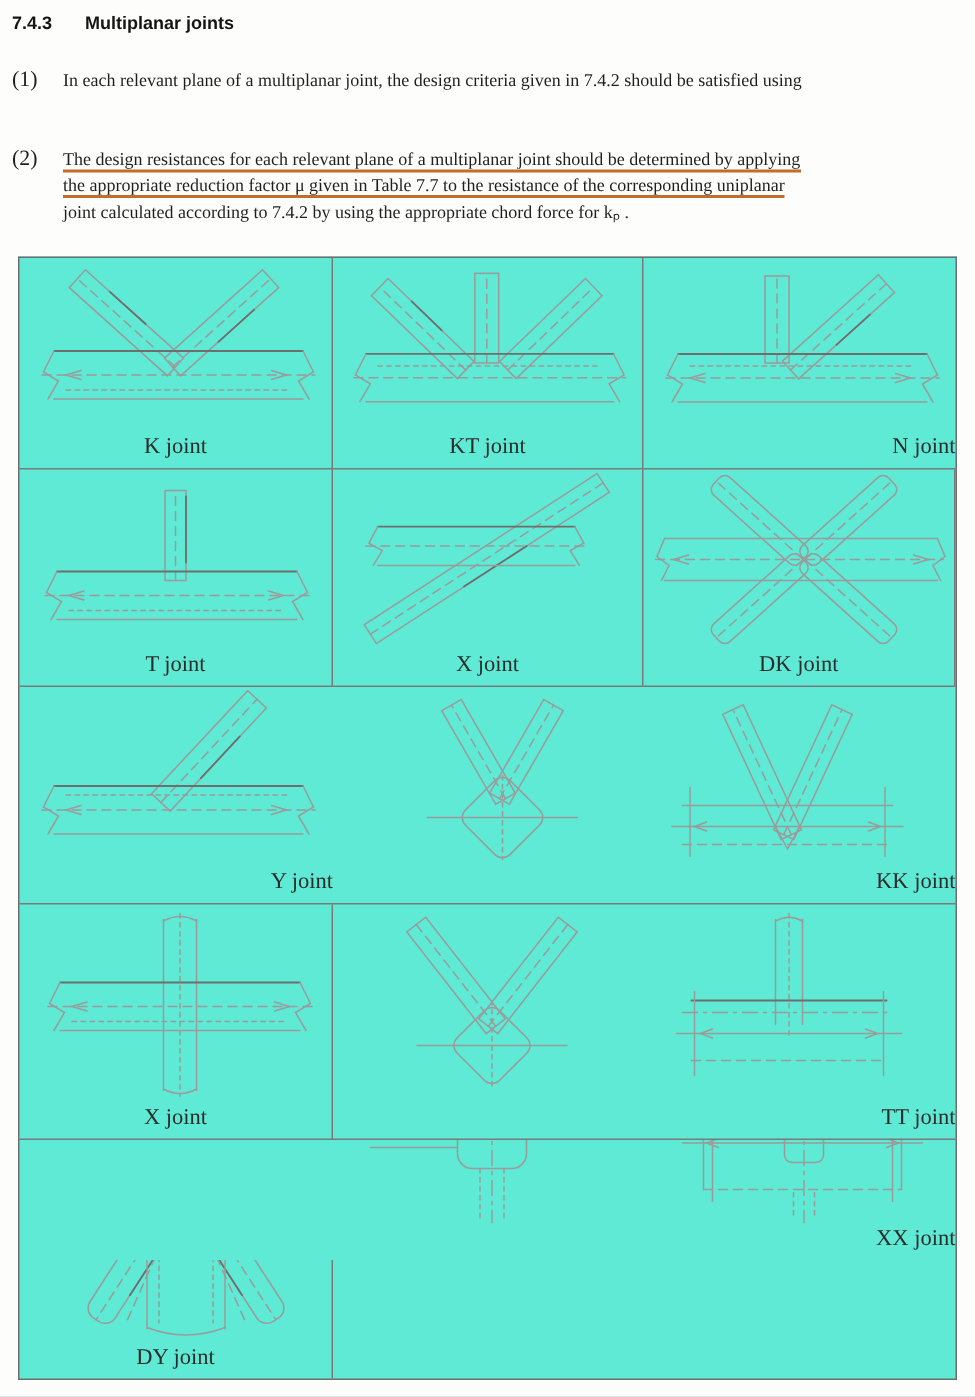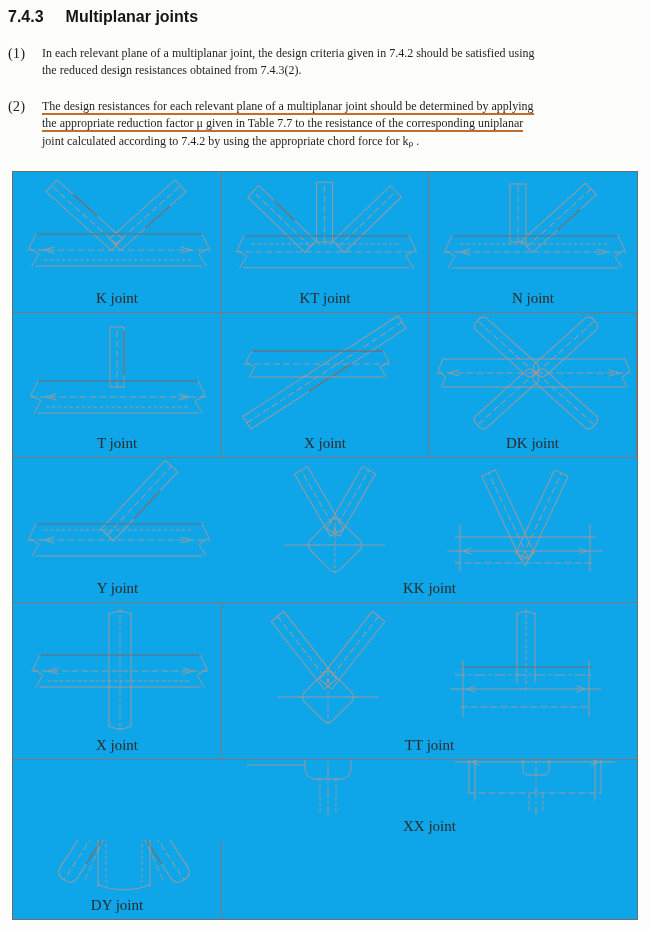--- a/index.html
+++ b/index.html
@@ -9,21 +9,21 @@
     margin:0 auto;
     background:#fdfdfc;
     font-family:"Liberation Serif", serif;
     color:#1f1f1f;
     overflow:hidden;
   }
   
   .heading{
     position:absolute;left:8px;top:8px;
     font-family:"Liberation Sans", sans-serif;
-    font-weight:bold;font-size:16px;color:#151515;
+    font-weight:bold;font-size:12px;color:#151515;
     white-space:nowrap;
   }
   .heading .h-title{margin-left:22px;}
   .para{position:absolute;left:8px;}
   .para .marker{
     position:absolute;left:0;top:0;
     font-size:14.6px;line-height:17.4px;
   }
   .para .pbody{margin-left:34px;width:604px;}
   .line{
@@ -35,30 +35,30 @@
   .hl{border-bottom:2px solid #c26d2b;}
   
   .fig-table{
     position:absolute;left:12px;top:171px;
     width:626px;height:749px;
     box-sizing:border-box;
     border:1px solid #6e6e6e;
     display:grid;
     grid-template-columns:209px 207px auto;
     grid-template-rows:141px 145px 145px 157px auto;
-    background:#0ea5e9;
+    background:#5eead4;
   }
   .cell{
     border-right:1px solid #7a7a7a;
     border-bottom:1px solid #7a7a7a;
     display:flex;flex-direction:column;
     align-items:center;justify-content:flex-end;
     overflow:hidden;
   }
-  .cell.lastcol{border-right:none;}
+  .cell.lastcol{border-right:none;align-items:flex-end;}
   .cell.lastrow{border-bottom:none;}
   .cell.span2{grid-column:2 / 4;border-right:none;}
   .diagram{
     flex:1;width:100%;
     display:flex;align-items:center;justify-content:center;
   }
   .diagram svg{display:block;}
   .cell-label{
     font-size:15px;line-height:19px;color:#2b2b2b;
     padding-bottom:4px;
@@ -76,21 +76,20 @@
 <div class="page">
 
   <div class="heading">
     <span>7.4.3</span><span class="h-title">Multiplanar joints</span>
   </div>
 
   <div class="para p1">
     <span class="marker">(1)</span>
     <div class="pbody">
       <div class="line">In each relevant plane of a multiplanar joint, the design criteria given in 7.4.2 should be satisfied using</div>
-      <div class="line">the reduced design resistances obtained from 7.4.3(2).</div>
     </div>
   </div>
 
   <div class="para p2">
     <span class="marker">(2)</span>
     <div class="pbody">
       <div class="line"><span class="hl">The design resistances for each relevant plane of a multiplanar joint should be determined by applying</span></div>
       <div class="line"><span class="hl">the appropriate reduction factor μ given in Table 7.7 to the resistance of the corresponding uniplanar</span></div>
       <div class="line">joint calculated according to 7.4.2 by using the appropriate chord force for kₚ .</div>
     </div>

